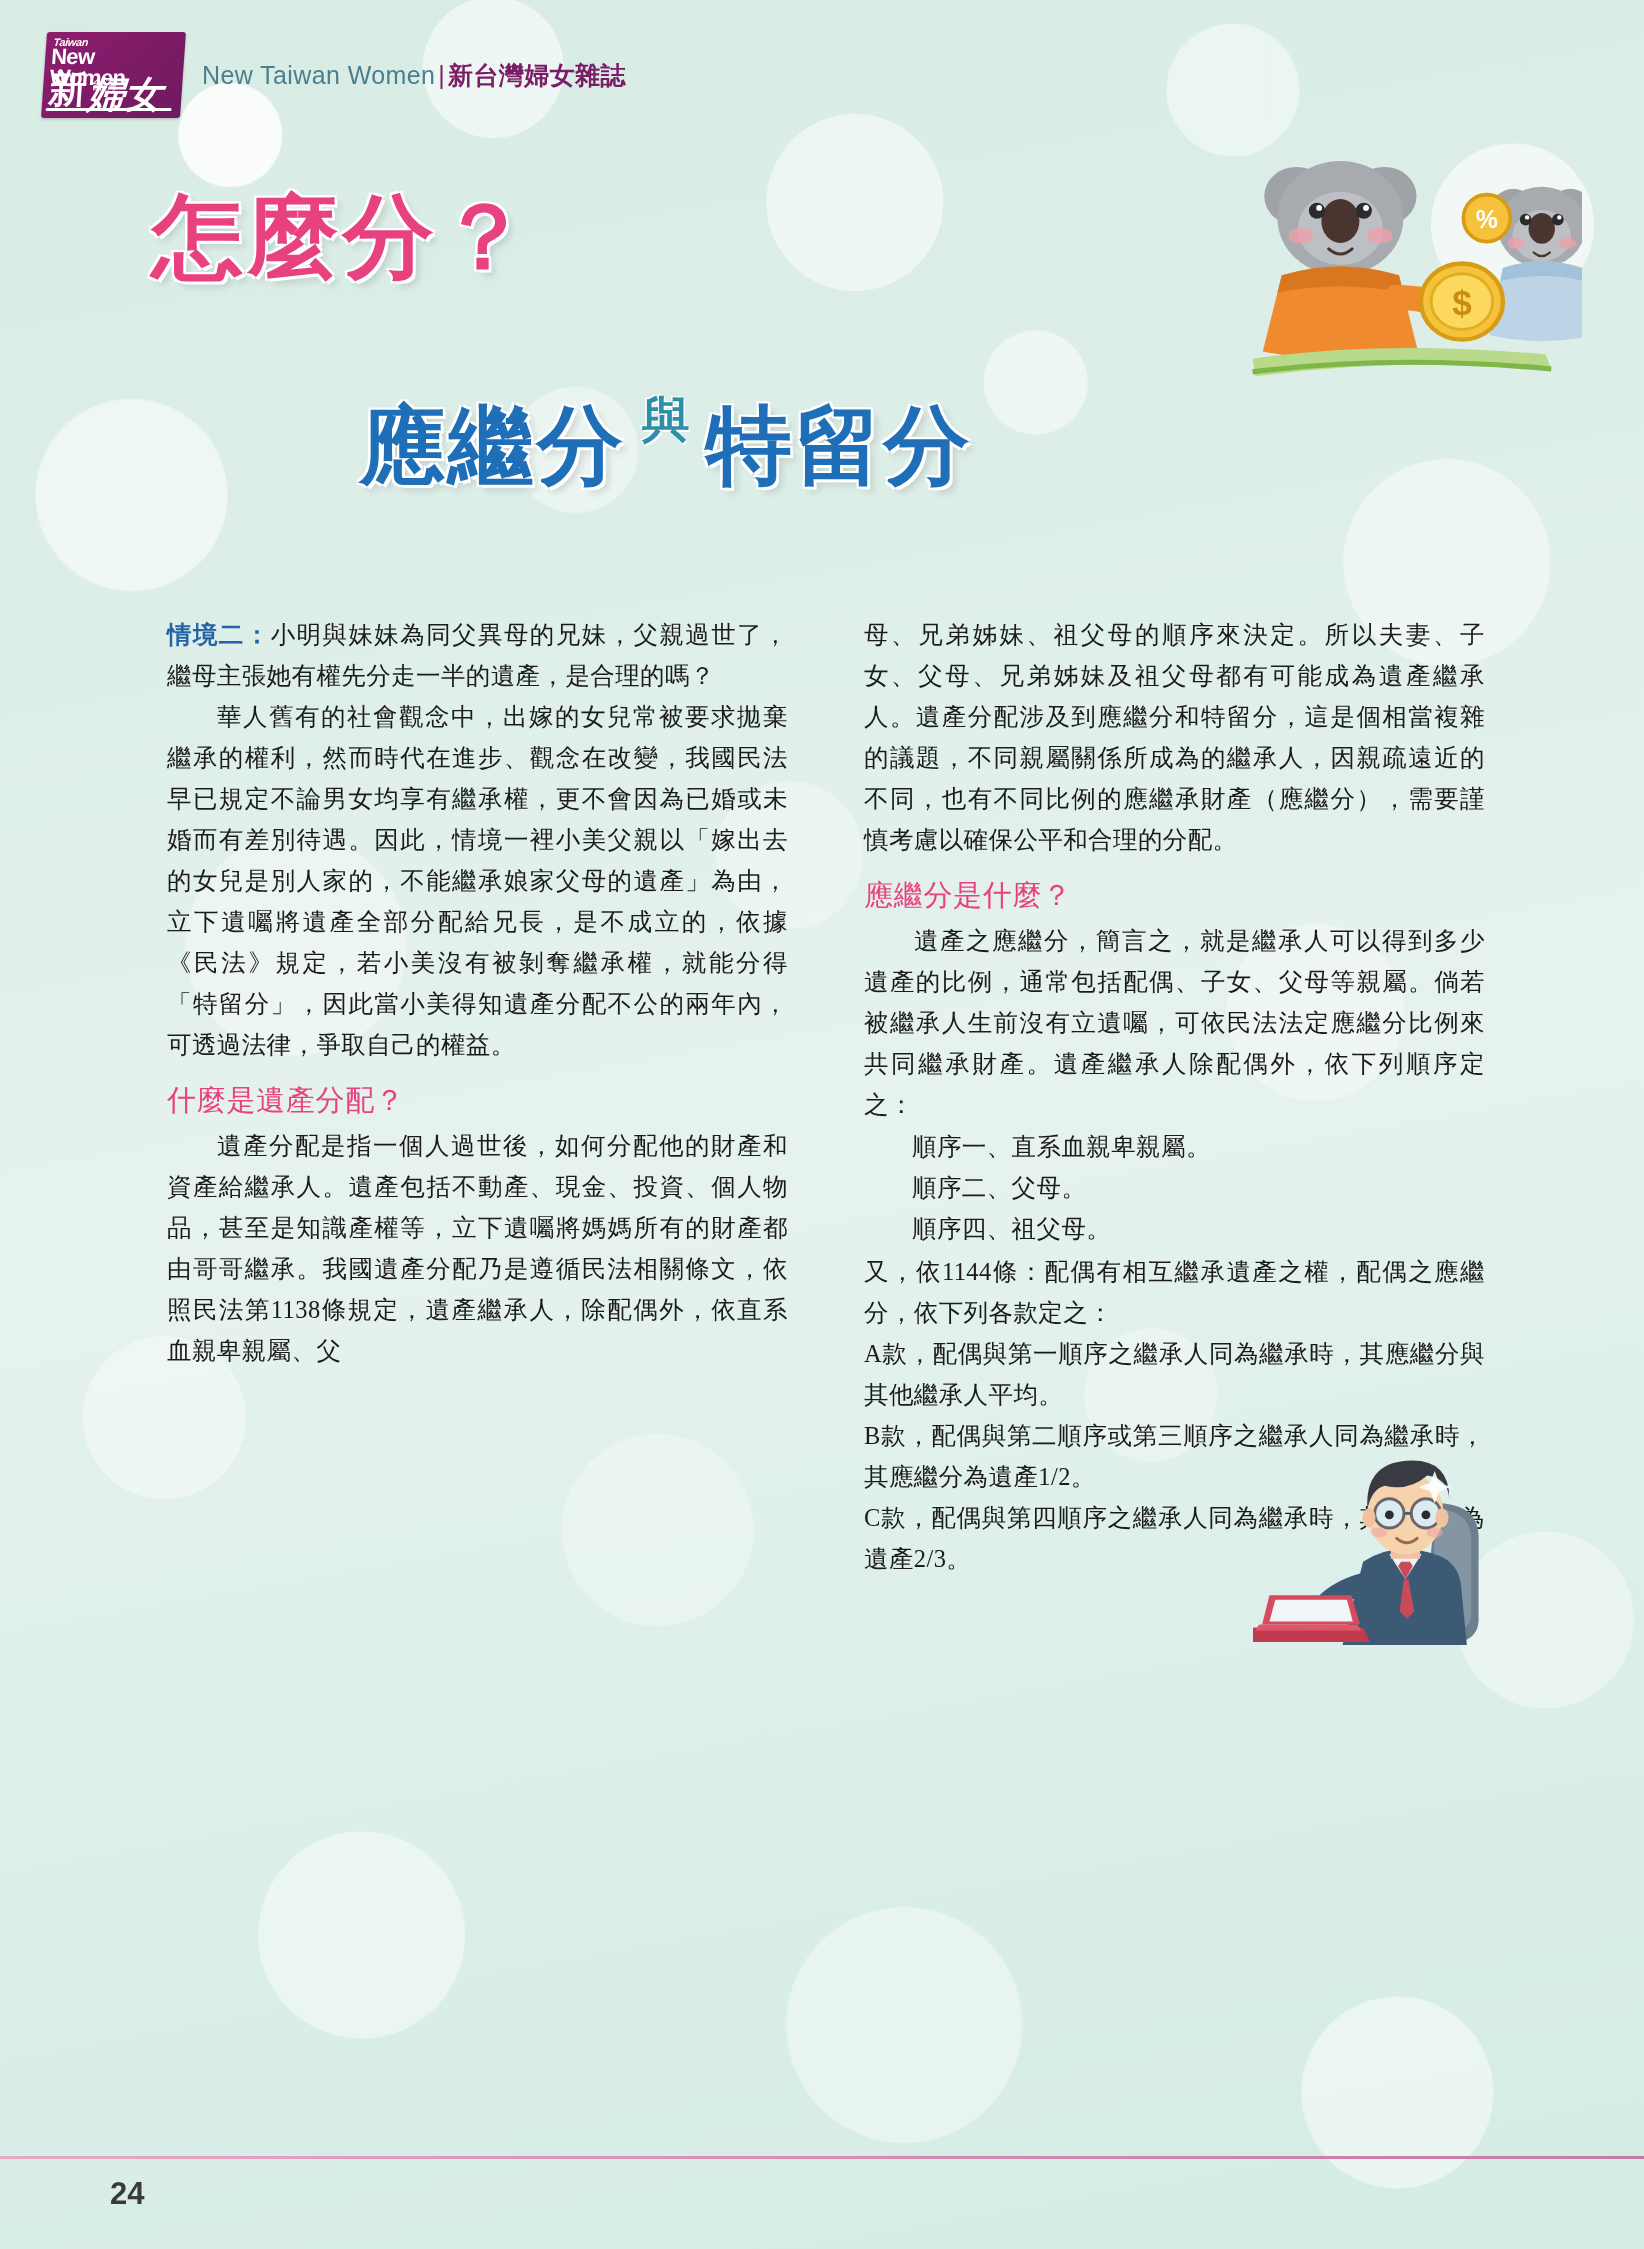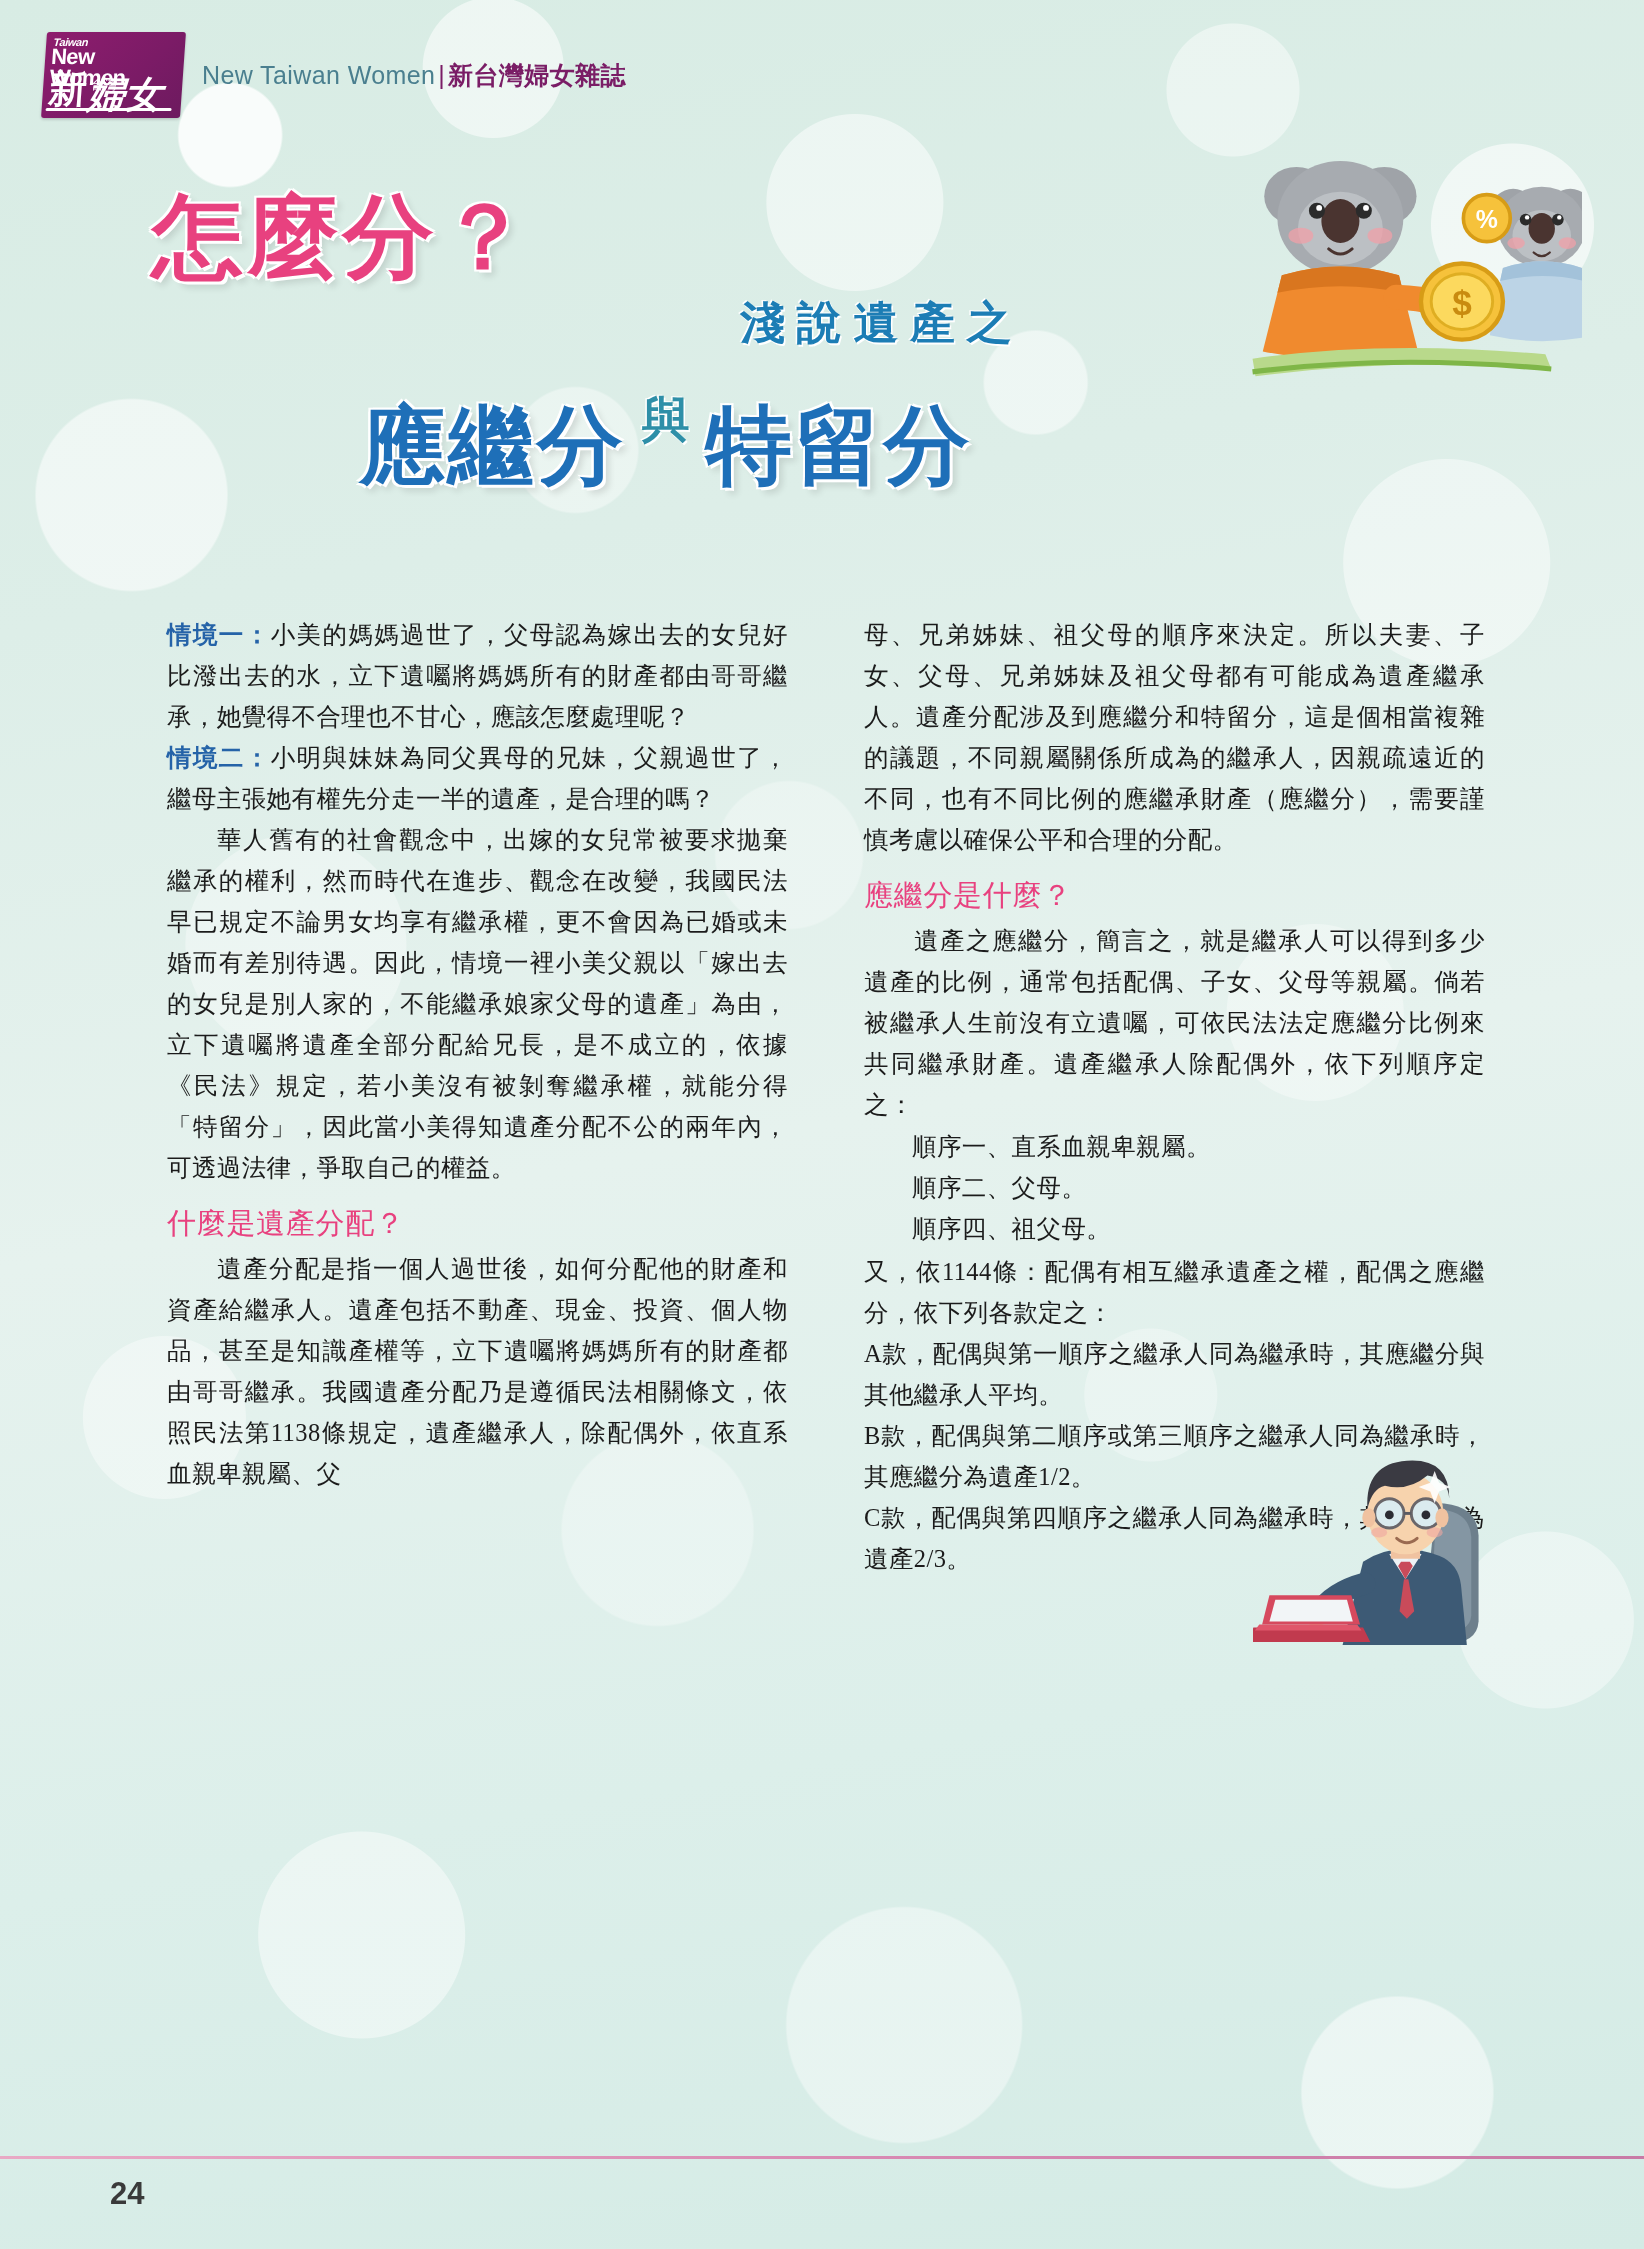--- a/index.html
+++ b/index.html
@@ -308,21 +308,20 @@
       <div class="logo-cn-small">台灣</div>
       <div class="logo-cn2">婦女</div>
       <div class="logo-underline"></div>
     </div>
     <div class="masthead-text">
       <span class="en">New Taiwan Women</span><span class="sep">|</span><span class="zh">新台灣婦女雜誌</span>
     </div>
   </div>
 
   <div class="title-main">怎麼分？</div>
-  <div class="title-sub">淺說遺產之</div>
   <div class="title-line2">
     <span class="title-blue">應繼分</span>
     <span class="title-and">與</span>
     <span class="title-blue">特留分</span>
   </div>
 
   <svg class="koalas" viewBox="0 0 560 370">
 
     <ellipse cx="170" cy="78" rx="44" ry="40" fill="#9fa3a8"></ellipse>
     <ellipse cx="290" cy="78" rx="44" ry="40" fill="#9fa3a8"></ellipse>
@@ -369,21 +368,20 @@
     <circle cx="430" cy="108" r="32" fill="#f6c23b" stroke="#d79c16" stroke-width="5"></circle>
     <text x="430" y="122" text-anchor="middle" font-family="Liberation Sans, sans-serif" font-size="34" font-weight="bold" fill="#ffffff">%</text>
 
     <path d="M110 300 q180 -26 400 -6 l8 20 q-210 -16 -404 10 z" fill="#b9d98b"></path>
     <path d="M110 318 q190 -24 408 -4" stroke="#7fb648" stroke-width="7" fill="none"></path>
   </svg>
 
   <div class="columns">
 
     <div class="col">
-      <p><span class="lead">情境一：</span><span>小美的媽媽過世了，父母認為嫁出去的女兒好比潑出去的水，立下遺囑將媽媽所有的財產都由哥哥繼承，她覺得不合理也不甘心，應該怎麼處理呢？</span></p>
       <p><span class="lead">情境二：</span><span>小明與妹妹為同父異母的兄妹，父親過世了，繼母主張她有權先分走一半的遺產，是合理的嗎？</span></p>
       <p class="indent">華人舊有的社會觀念中，出嫁的女兒常被要求拋棄繼承的權利，然而時代在進步、觀念在改變，我國民法早已規定不論男女均享有繼承權，更不會因為已婚或未婚而有差別待遇。因此，情境一裡小美父親以「嫁出去的女兒是別人家的，不能繼承娘家父母的遺產」為由，立下遺囑將遺產全部分配給兄長，是不成立的，依據《民法》規定，若小美沒有被剝奪繼承權，就能分得「特留分」，因此當小美得知遺產分配不公的兩年內，可透過法律，爭取自己的權益。</p>
       <h2>什麼是遺產分配？</h2>
       <p class="indent">遺產分配是指一個人過世後，如何分配他的財產和資產給繼承人。遺產包括不動產、現金、投資、個人物品，甚至是知識產權等，立下遺囑將媽媽所有的財產都由哥哥繼承。我國遺產分配乃是遵循民法相關條文，依照民法第1138條規定，遺產繼承人，除配偶外，依直系血親卑親屬、父</p>
     </div>
 
     <div class="col">
       <p>母、兄弟姊妹、祖父母的順序來決定。所以夫妻、子女、父母、兄弟姊妹及祖父母都有可能成為遺產繼承人。遺產分配涉及到應繼分和特留分，這是個相當複雜的議題，不同親屬關係所成為的繼承人，因親疏遠近的不同，也有不同比例的應繼承財產（應繼分），需要謹慎考慮以確保公平和合理的分配。</p>
       <h2>應繼分是什麼？</h2>
       <p class="indent">遺產之應繼分，簡言之，就是繼承人可以得到多少遺產的比例，通常包括配偶、子女、父母等親屬。倘若被繼承人生前沒有立遺囑，可依民法法定應繼分比例來共同繼承財產。遺產繼承人除配偶外，依下列順序定之：</p>

